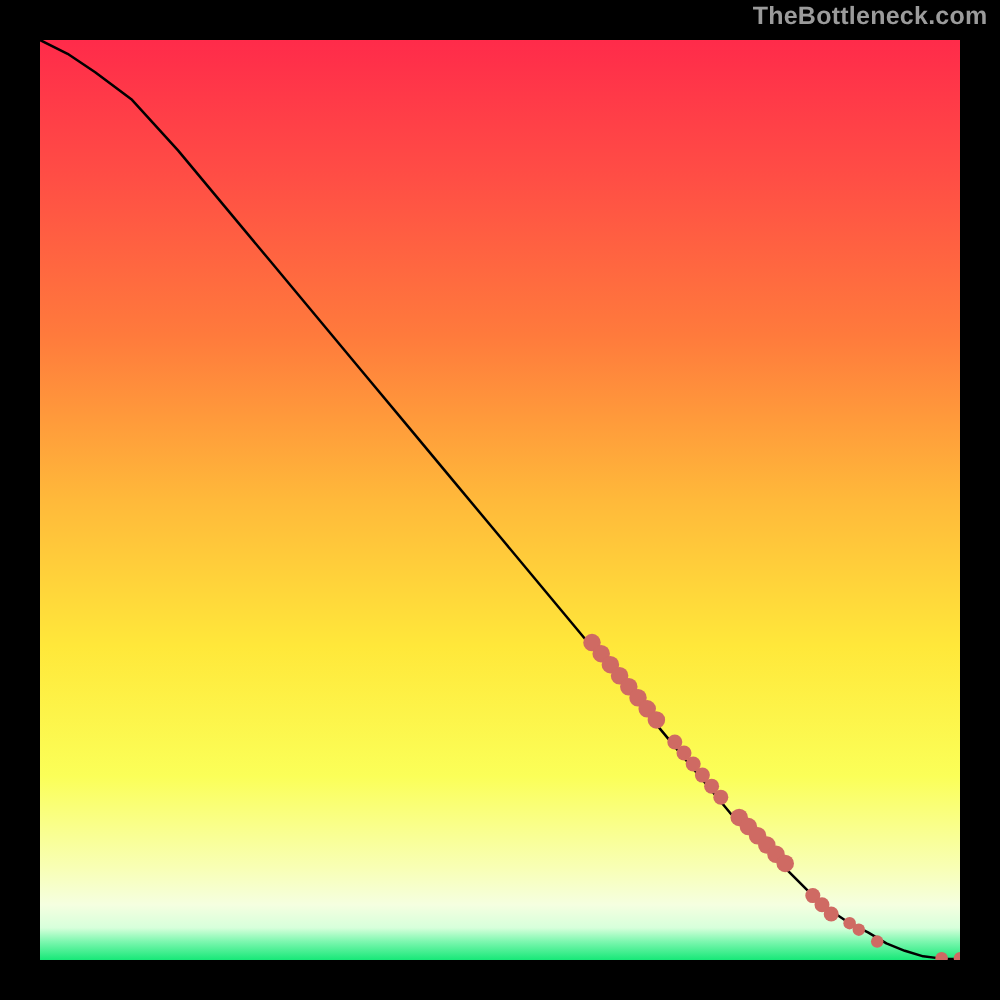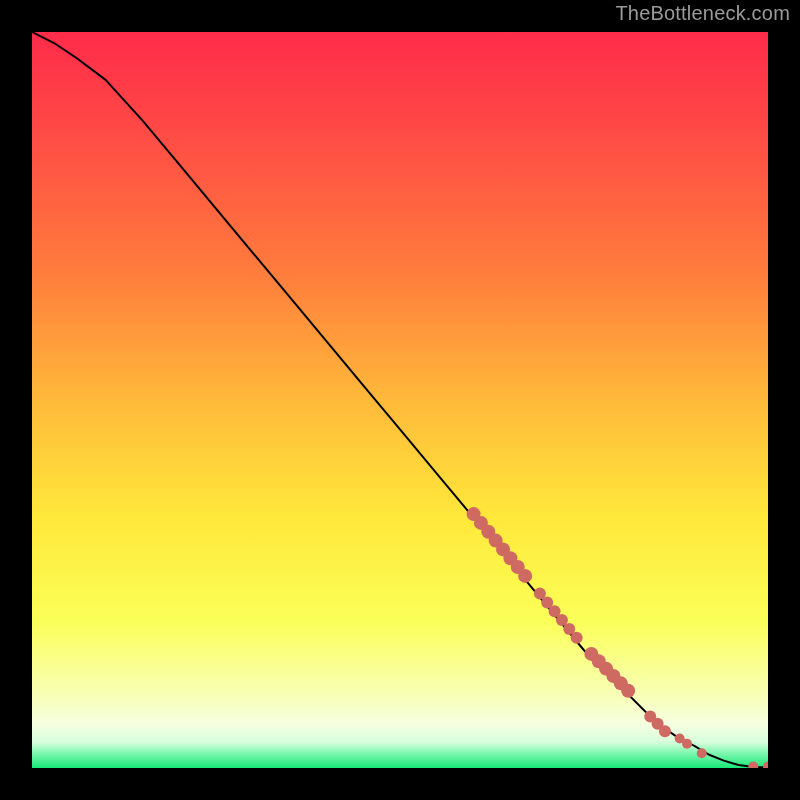--- a/index.html
+++ b/index.html
@@ -16,21 +16,21 @@
     width: 800px;
     height: 800px;
     background: #000;
   }
   .attribution {
     position: absolute;
     top: 2px;
     right: 10px;
     color: #9b9b9b;
     font-size: 20px;
-    font-weight: 400;
+    font-weight: 700;
     letter-spacing: 0.2px;
   }
   .plot {
     position: absolute;
     left: 32px;
     top: 32px;
     width: 736px;
     height: 736px;
   }
   svg {

